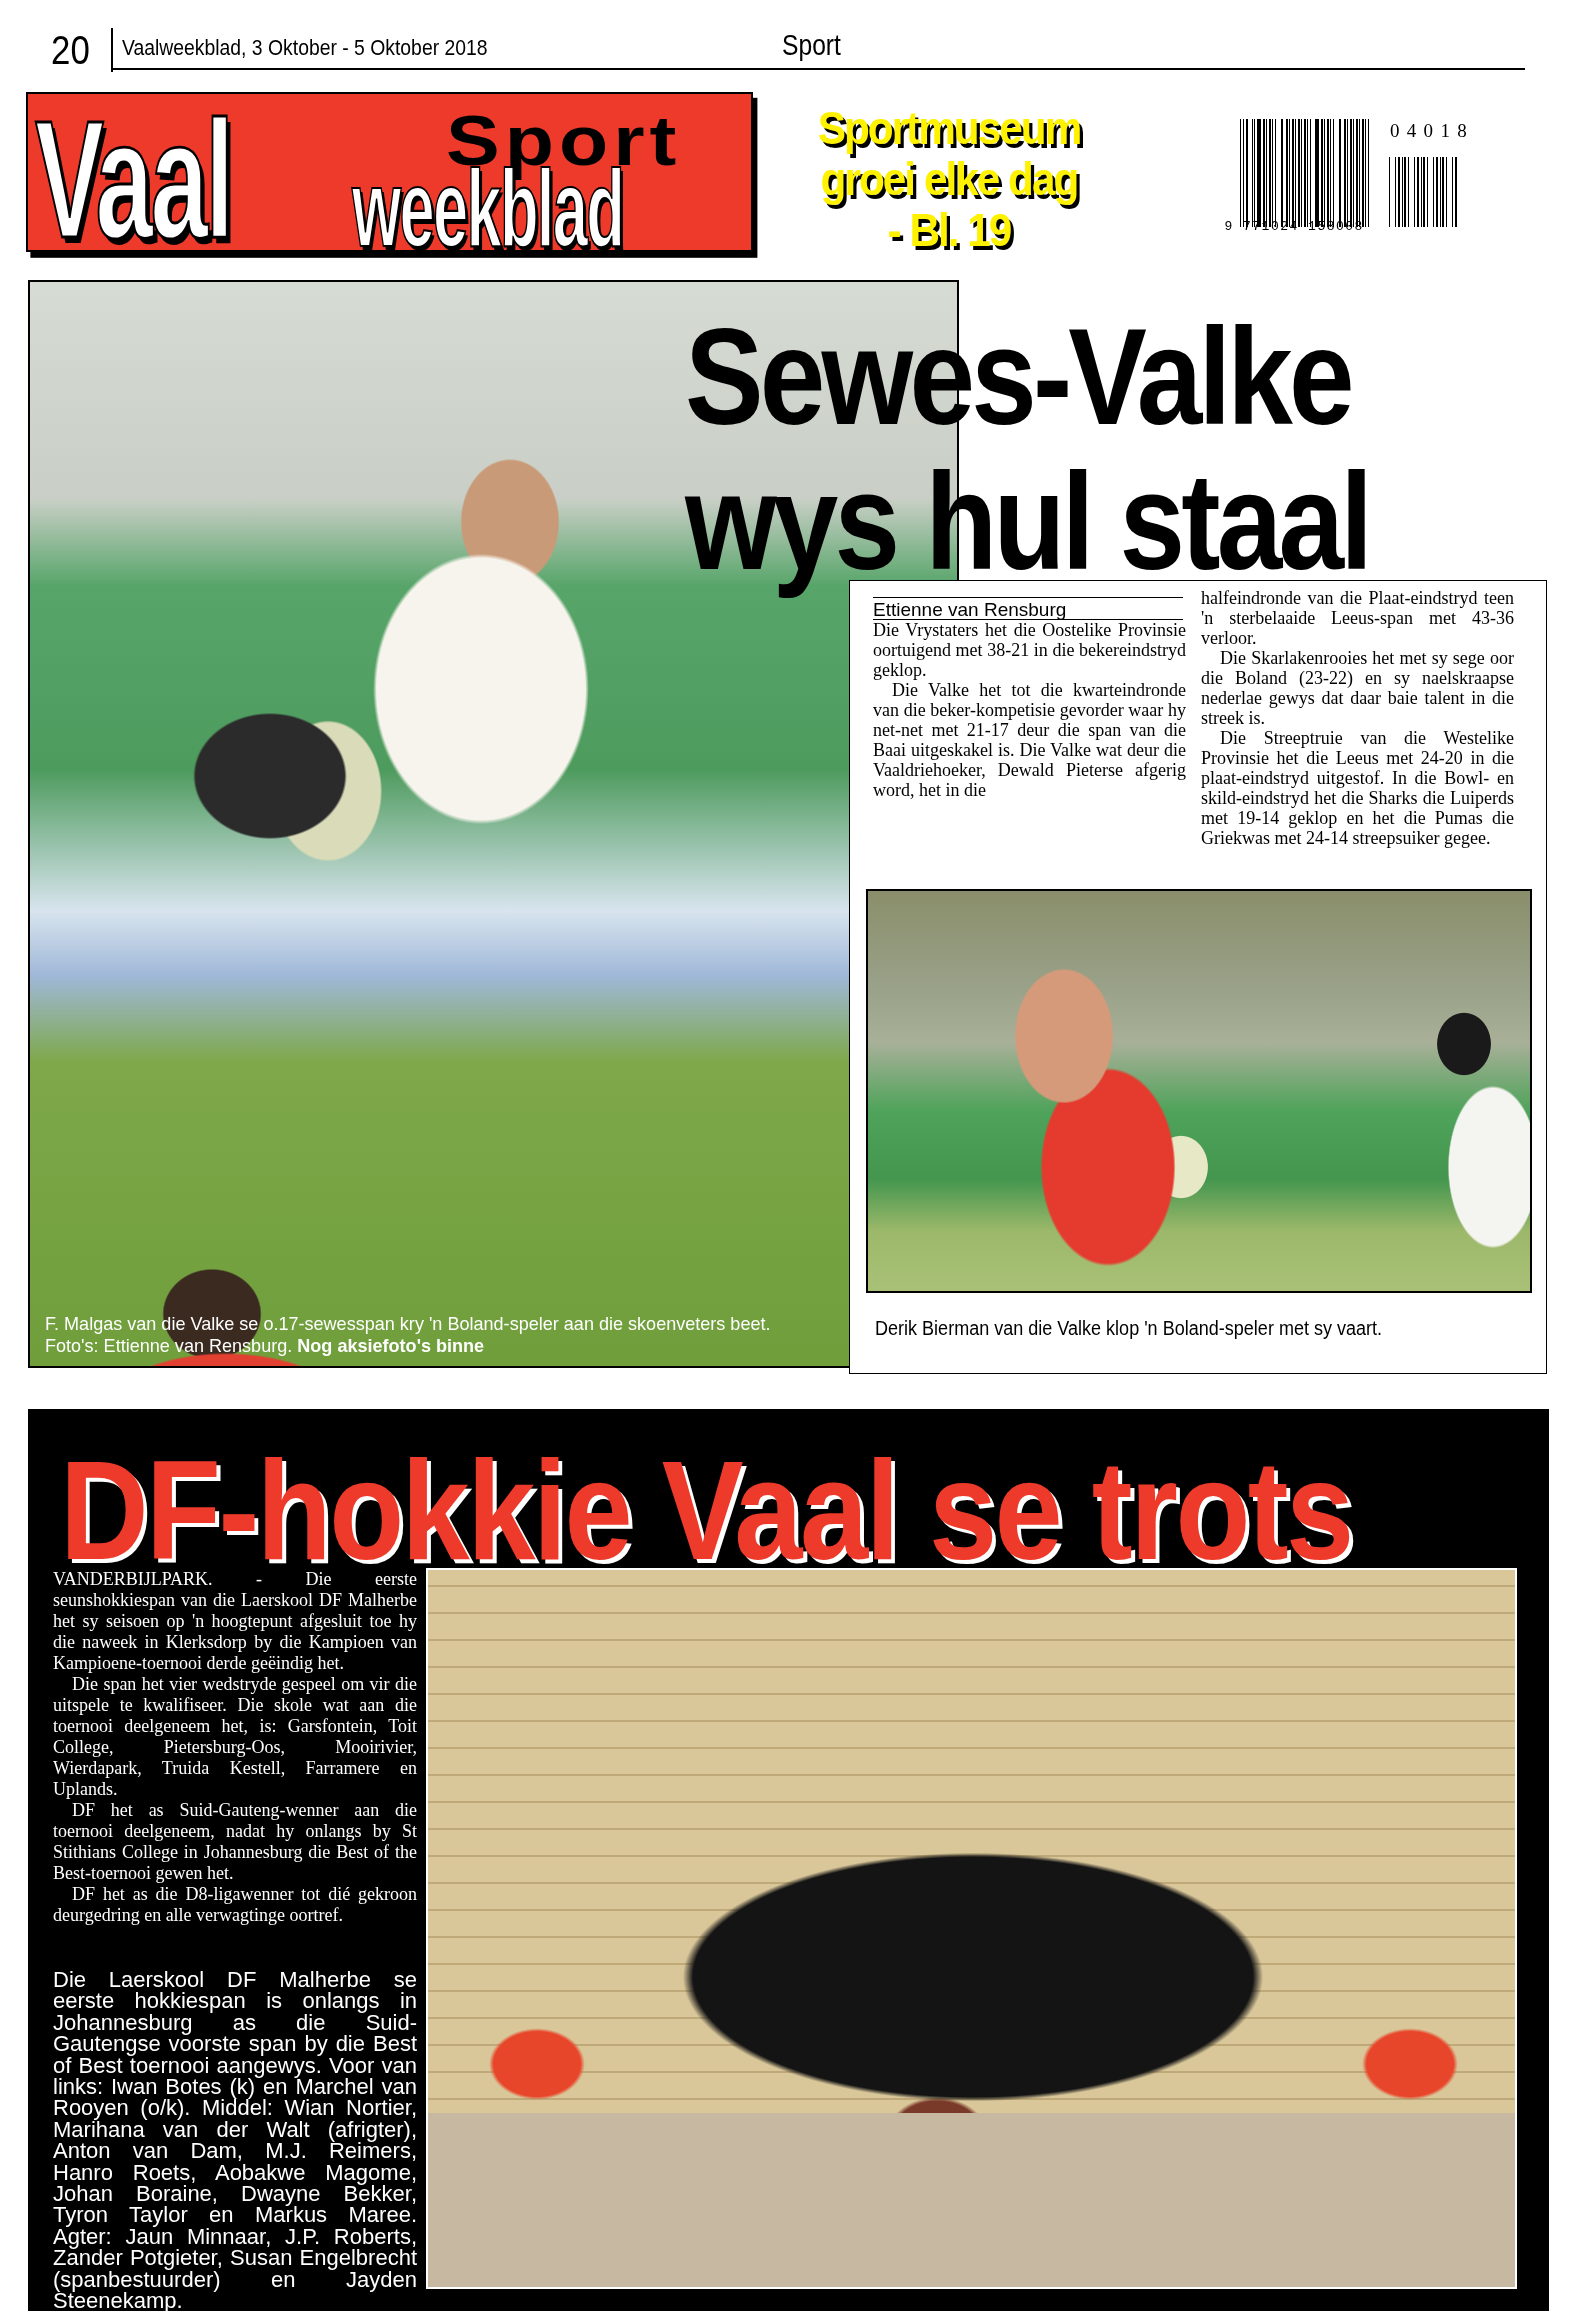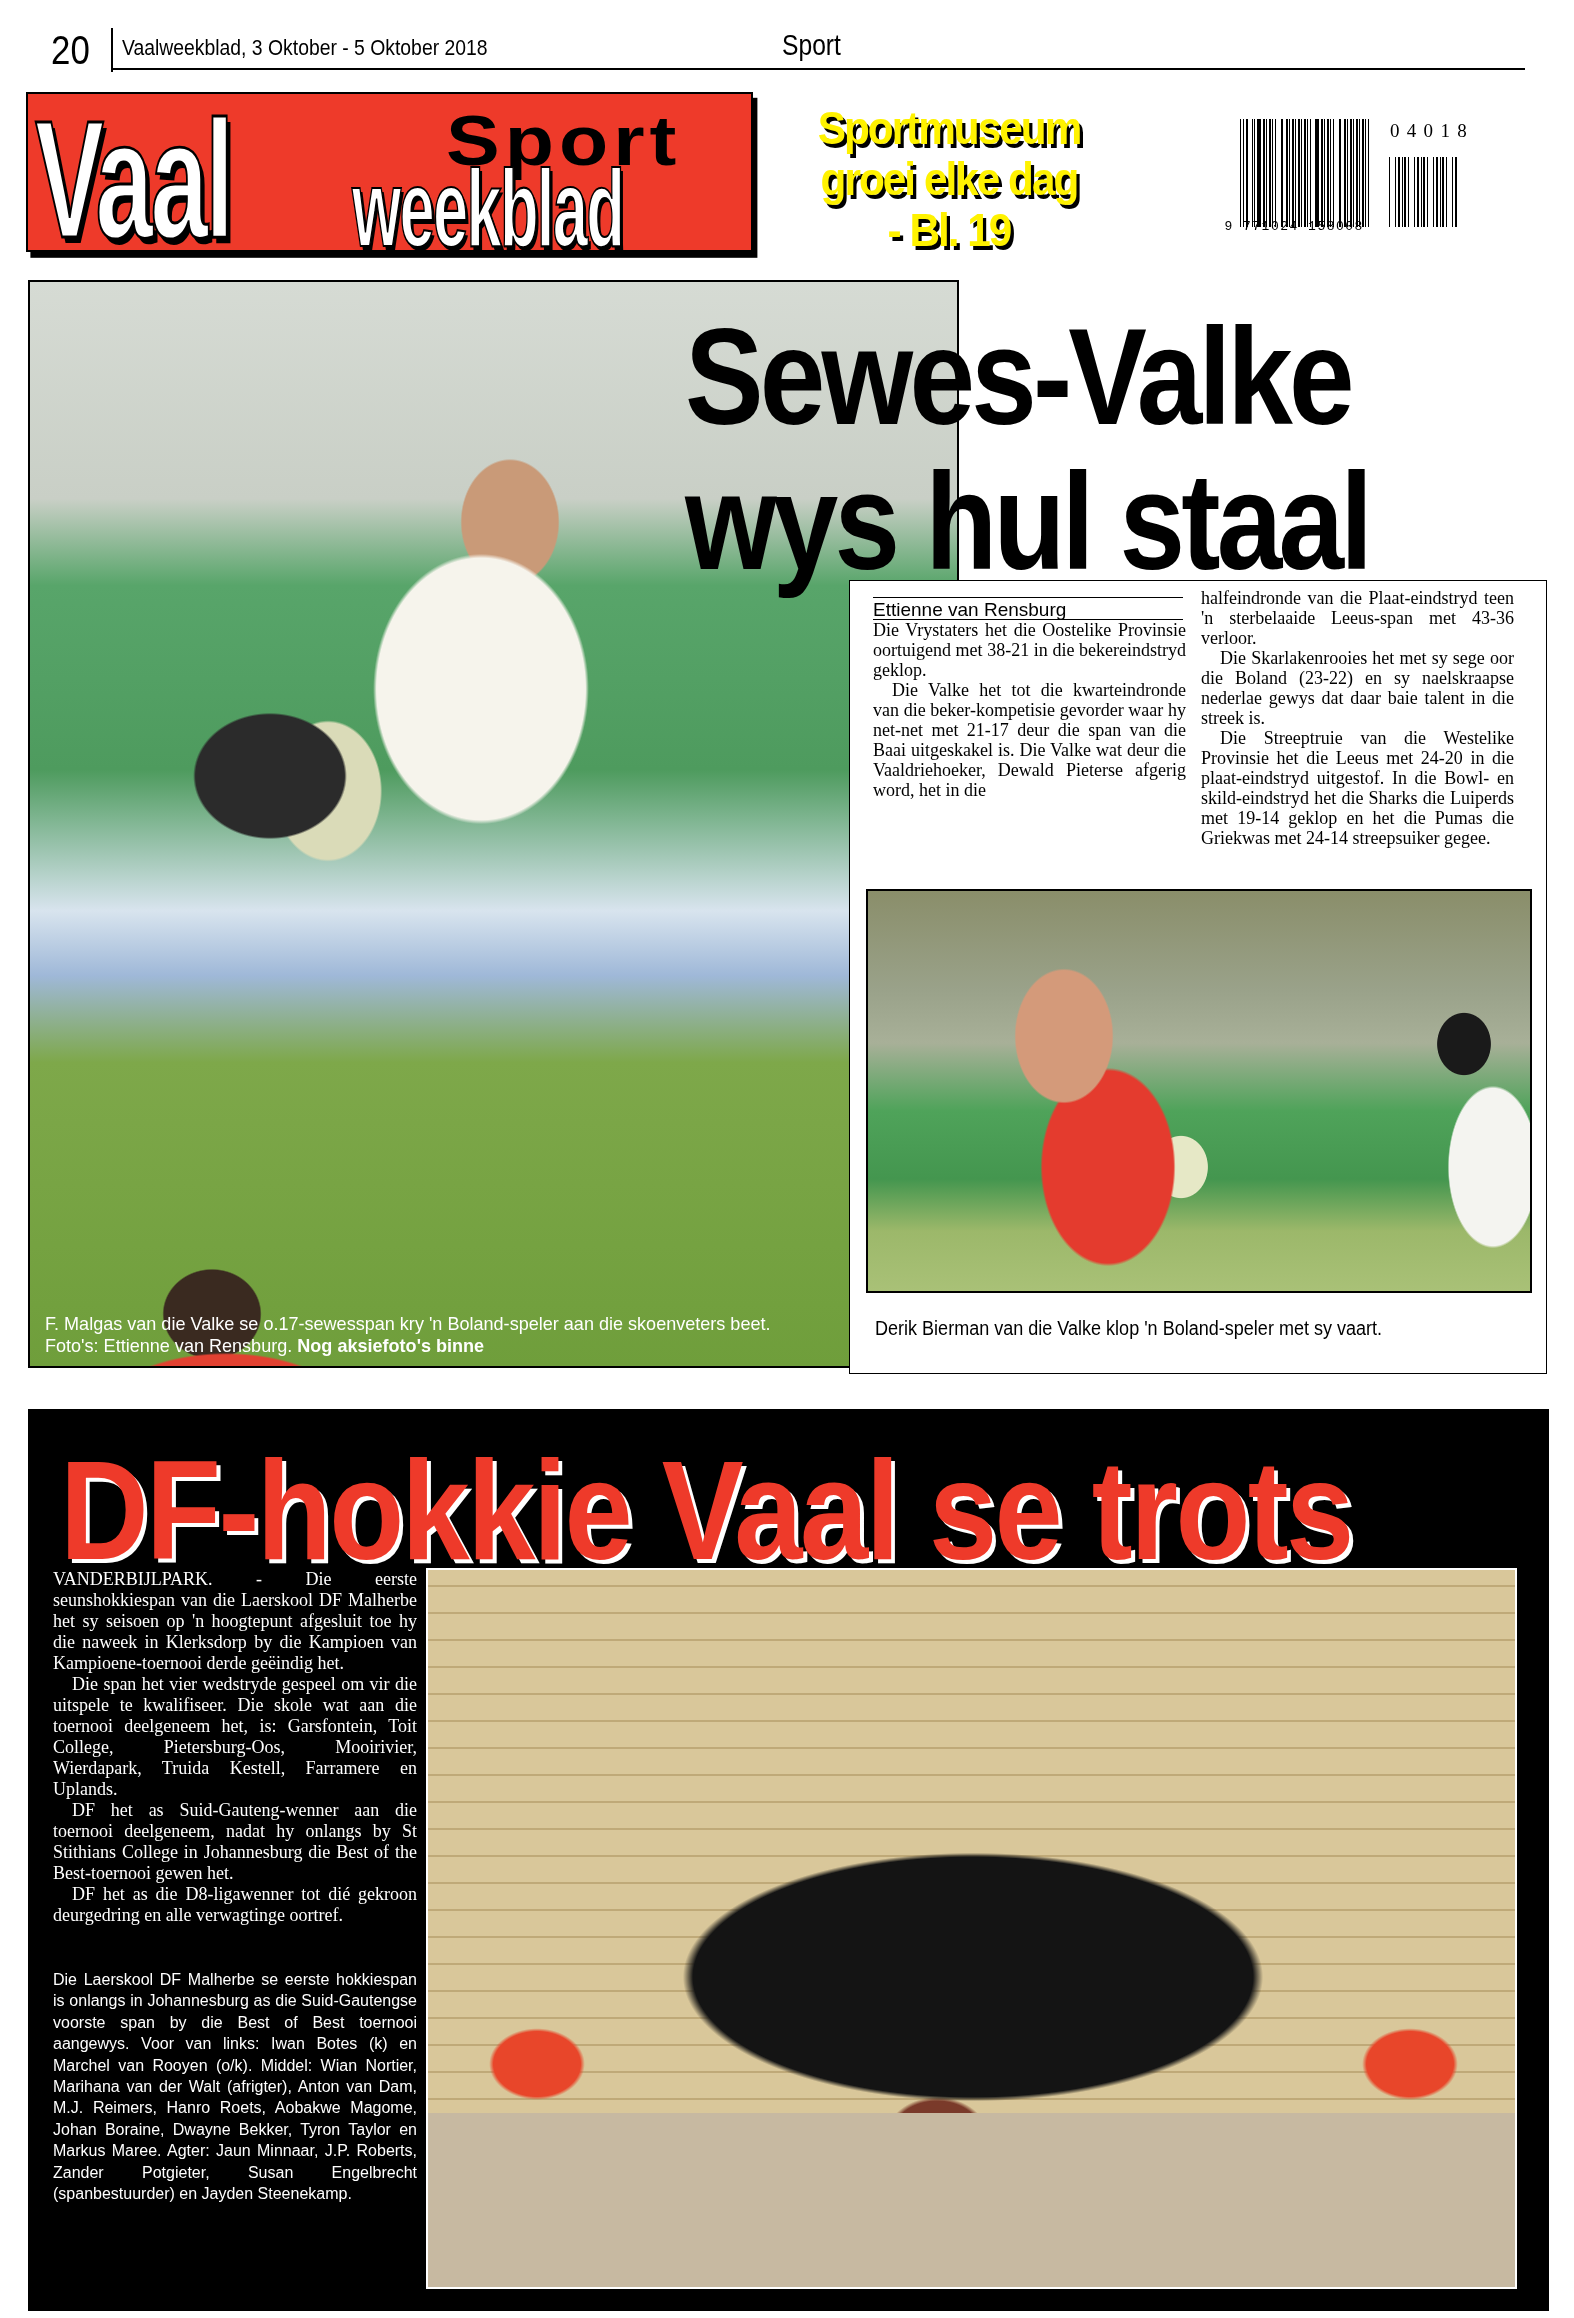--- a/index.html
+++ b/index.html
@@ -69,21 +69,21 @@
                radial-gradient(ellipse 44px 51px at 596px 153px, #1a1a1a 0 60%, transparent 62%),
                linear-gradient(180deg, #8a8e6a 0%, #9aa28a 25%, #a8b098 38%, #4fa35a 55%, #44964f 72%, #9cb86a 85%, #a9c177 100%); }
   .photo2-caption { position: absolute; left: 25px; top: 736px; font-size: 19.6px; transform: scaleX(0.92); transform-origin: left; white-space: nowrap; }
 
   
   .hockey { position: absolute; left: 28px; top: 1409px; width: 1521px; height: 902px; background: #000; }
   .hockey-title { position: absolute; left: 32px; top: 29px; font-size: 141px; font-weight: bold; line-height: 145px; color: #ee3a2a; letter-spacing: -2.9px;
                   text-shadow: 4.4px 4.4px 0 #fff; transform: scaleX(0.87); transform-origin: left; white-space: nowrap; }
   .hockey-body { position: absolute; left: 25px; top: 160px; width: 364px; color: #fff; font-family: "Liberation Serif", serif; font-size: 18px; line-height: 21px; text-align: justify; }
   .hockey-body p + p { text-indent: 19px; }
-  .hockey-caption { position: absolute; left: 25px; top: 560px; width: 364px; color: #fff; font-size: 16px; line-height: 21.4px; text-align: justify; }
+  .hockey-caption { position: absolute; left: 25px; top: 560px; width: 364px; color: #fff; font-size: 22px; line-height: 21.4px; text-align: justify; }
   .team-photo { position: absolute; left: 398px; top: 159px; width: 1091px; height: 721px; border: 2.9px solid #fff; overflow: hidden;
                 background:
                   radial-gradient(ellipse 509px 218px at 545px 407px, #141414 0 55%, transparent 57%),
                   radial-gradient(ellipse 87px 65px at 109px 494px, #e8462a 0 50%, transparent 55%),
                   radial-gradient(ellipse 87px 65px at 982px 494px, #e8462a 0 50%, transparent 55%),
                   radial-gradient(ellipse 102px 80px at 509px 567px, #7a3a2a 0 45%, transparent 50%),
                   repeating-linear-gradient(0deg, #d9c79a 0 25px, #bfa978 25px 27px),
                   #d6c69e; }
   .team-floor { position: absolute; left: 0; bottom: 0; width: 100%; height: 174px; background: #c7b9a1; }
 </style>

